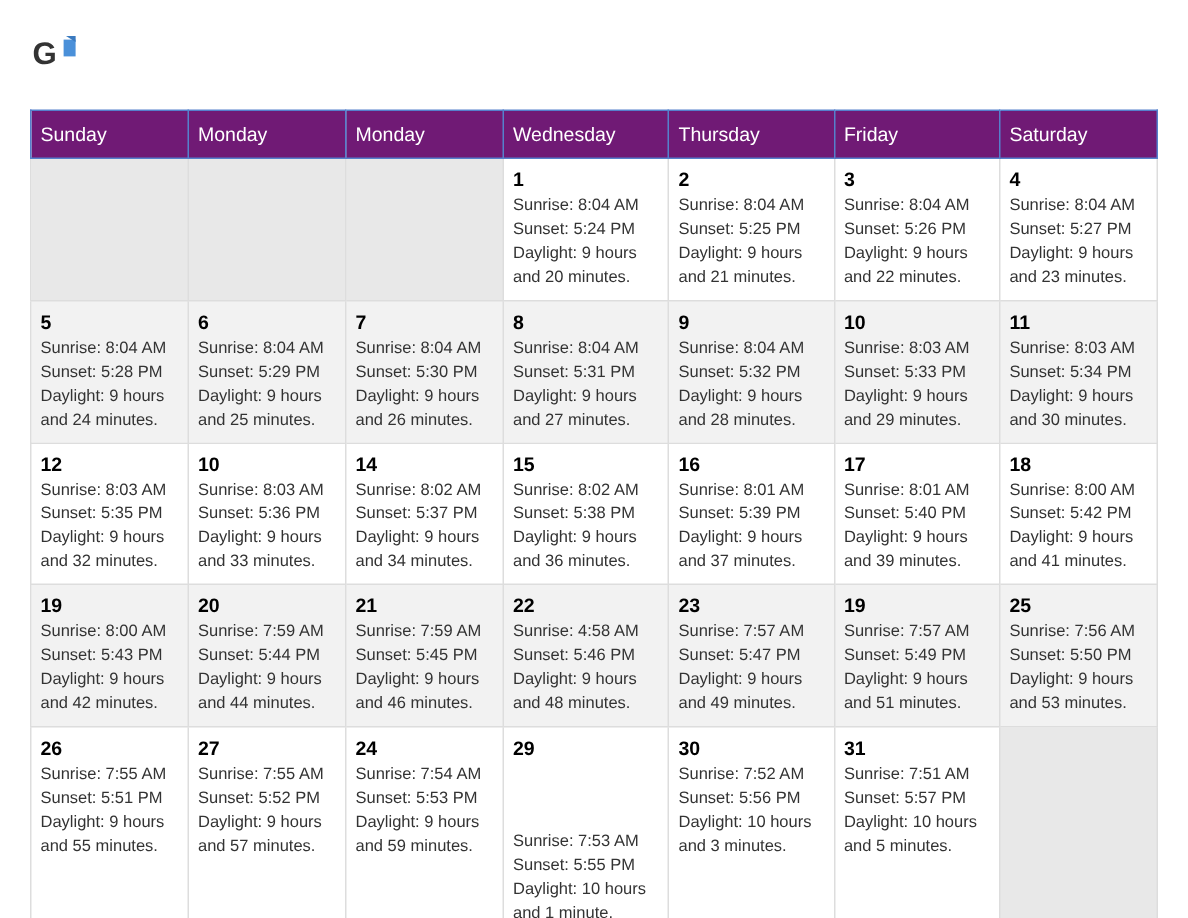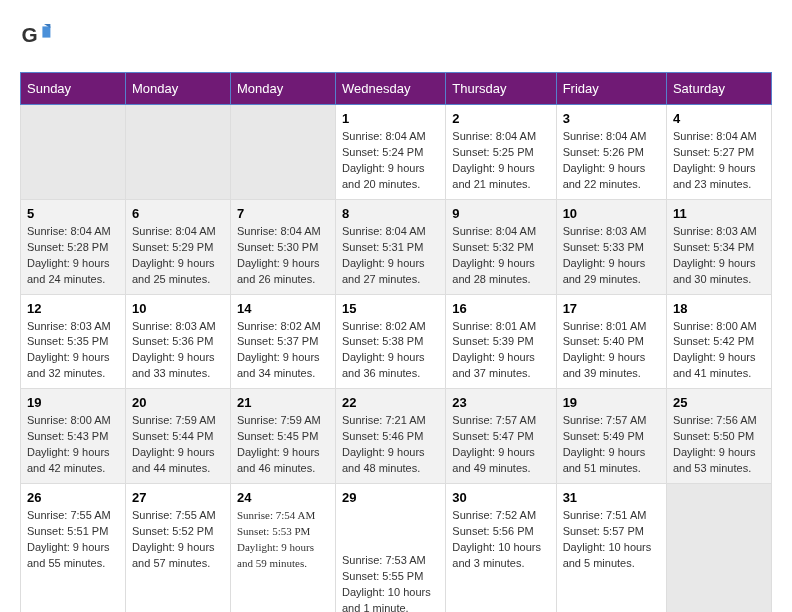--- a/index.html
+++ b/index.html
@@ -287,21 +287,21 @@
         </td>
         <td>
           <span class="day-number">21</span>
           <div class="day-info" style="white-space: pre-line;">Sunrise: 7:59 AM
 Sunset: 5:45 PM
 Daylight: 9 hours
 and 46 minutes.</div>
         </td>
         <td>
           <span class="day-number">22</span>
-          <div class="day-info" style="white-space: pre-line;">Sunrise: 7:21 AM
+          <div class="day-info" style="white-space: pre-line;">Sunrise: 4:58 AM
 Sunset: 5:46 PM
 Daylight: 9 hours
 and 48 minutes.</div>
         </td>
         <td>
           <span class="day-number">23</span>
           <div class="day-info" style="white-space: pre-line;">Sunrise: 7:57 AM
 Sunset: 5:47 PM
 Daylight: 9 hours
 and 49 minutes.</div>
@@ -331,21 +331,21 @@
         </td>
         <td>
           <span class="day-number">27</span>
           <div class="day-info" style="white-space: pre-line;">Sunrise: 7:55 AM
 Sunset: 5:52 PM
 Daylight: 9 hours
 and 57 minutes.</div>
         </td>
         <td>
           <span class="day-number">24</span>
-          <div class="day-info" style="white-space: pre-line; font-family: Liberation Serif, serif;">Sunrise: 7:54 AM
+          <div class="day-info" style="white-space: pre-line;">Sunrise: 7:54 AM
 Sunset: 5:53 PM
 Daylight: 9 hours
 and 59 minutes.</div>
         </td>
         <td>
           <span class="day-number">29</span>
           <div class="day-info" style="white-space: pre-line; margin-top: 48px;">Sunrise: 7:53 AM
 Sunset: 5:55 PM
 Daylight: 10 hours
 and 1 minute.</div>

